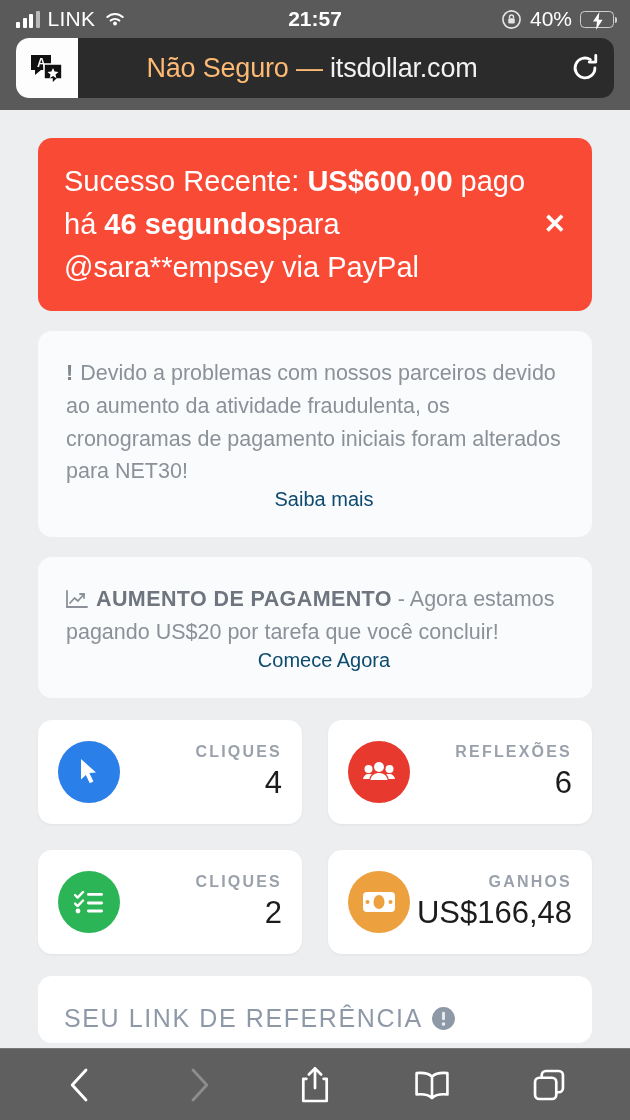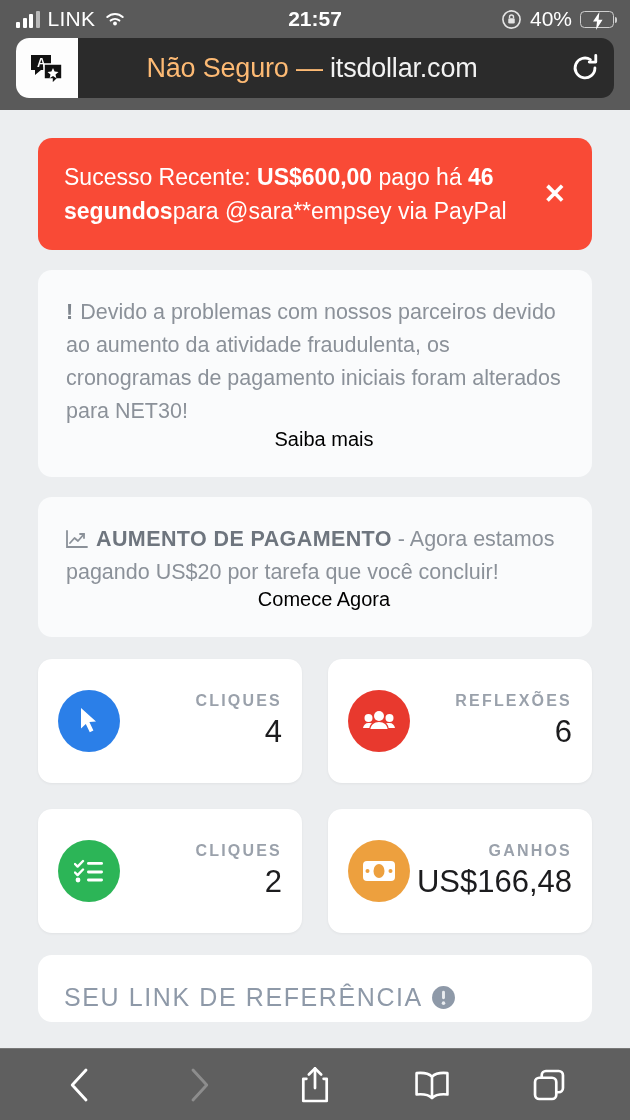--- a/index.html
+++ b/index.html
@@ -77,45 +77,45 @@
   }
   .avatar { margin-left: auto; width: 62px; height: 62px; flex: none; }
 
   
   .content { padding: 28px 38px 0; }
 
   .alert-banner {
     background: #f94a36; border-radius: 14px; padding: 22px 26px;
     display: flex; align-items: center; min-height: 100px;
   }
-  .alert-text { color: #fff; font-size: 23px; line-height: 1.48; flex: 1; }
+  .alert-text { color: #fff; font-size: 29px; line-height: 1.48; flex: 1; }
   .alert-text b { font-weight: 700; }
   .alert-close {
     color: #fff; font-size: 27px; font-weight: 700; flex: none;
     margin-left: 18px; line-height: 1;
   }
 
   .info-card {
     background: #fafbfc; border-radius: 14px; margin-top: 20px;
     padding: 26px 28px; display: flex; align-items: center; flex-direction: column;
   }
   .info-body { flex: 1; color: #8b9199; font-size: 21.5px; line-height: 1.53; }
   .info-body b { color: #6e757e; font-weight: 700; letter-spacing: .4px; }
   .info-link {
-    flex: none; color: #000000; font-size: 20px; margin-left: 18px; white-space: nowrap;
+    flex: none; color: #0c4a6e; font-size: 20px; margin-left: 18px; white-space: nowrap;
   }
   .bang {
     color: #7d848c; font-weight: 700; margin-right: 7px;
   }
   .chart-ico { display: inline-block; vertical-align: -2px; margin-right: 8px; }
 
   
   .stats { display: grid; grid-template-columns: 1fr 1fr; gap: 26px; margin-top: 22px; }
   .stat-card {
-    background: #fff; border-radius: 14px; height: 124px;
+    background: #fff; border-radius: 14px; height: 104px;
     display: flex; align-items: center; padding: 0 20px;
     box-shadow: 0 1px 3px rgba(0,0,0,.05);
   }
   .stat-ico {
     width: 62px; height: 62px; border-radius: 50%; flex: none;
     display: flex; align-items: center; justify-content: center;
   }
   .stat-right { flex: 1; text-align: right; }
   .stat-label {
     font-size: 16px; color: #9aa1ab; letter-spacing: 2.2px; font-weight: 700;

